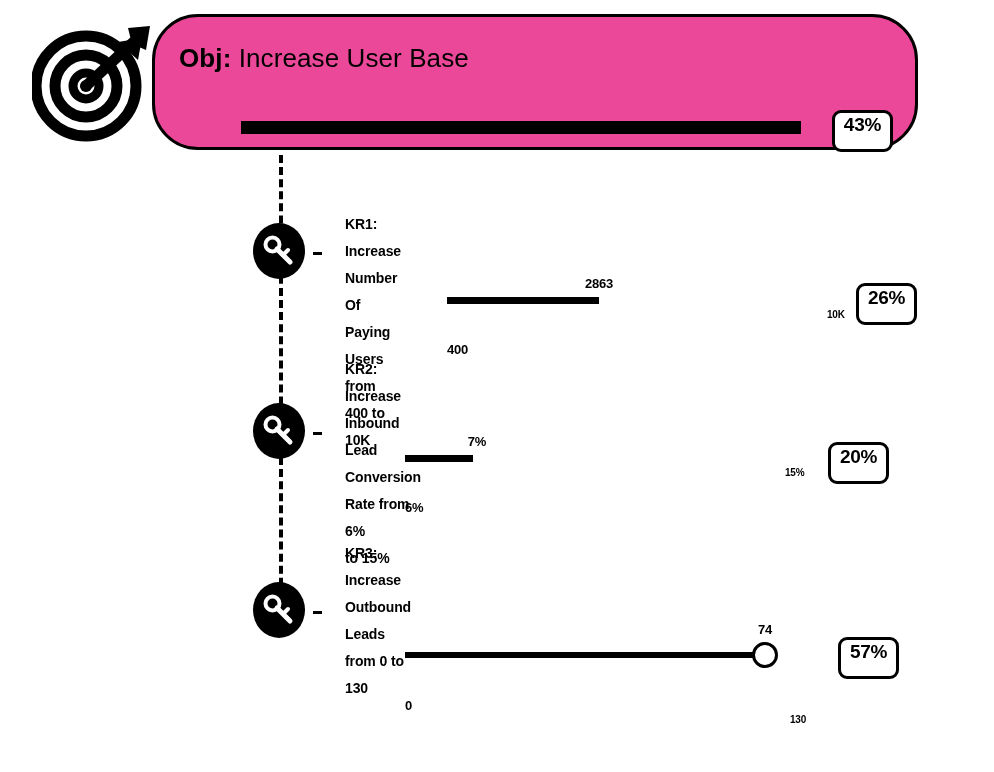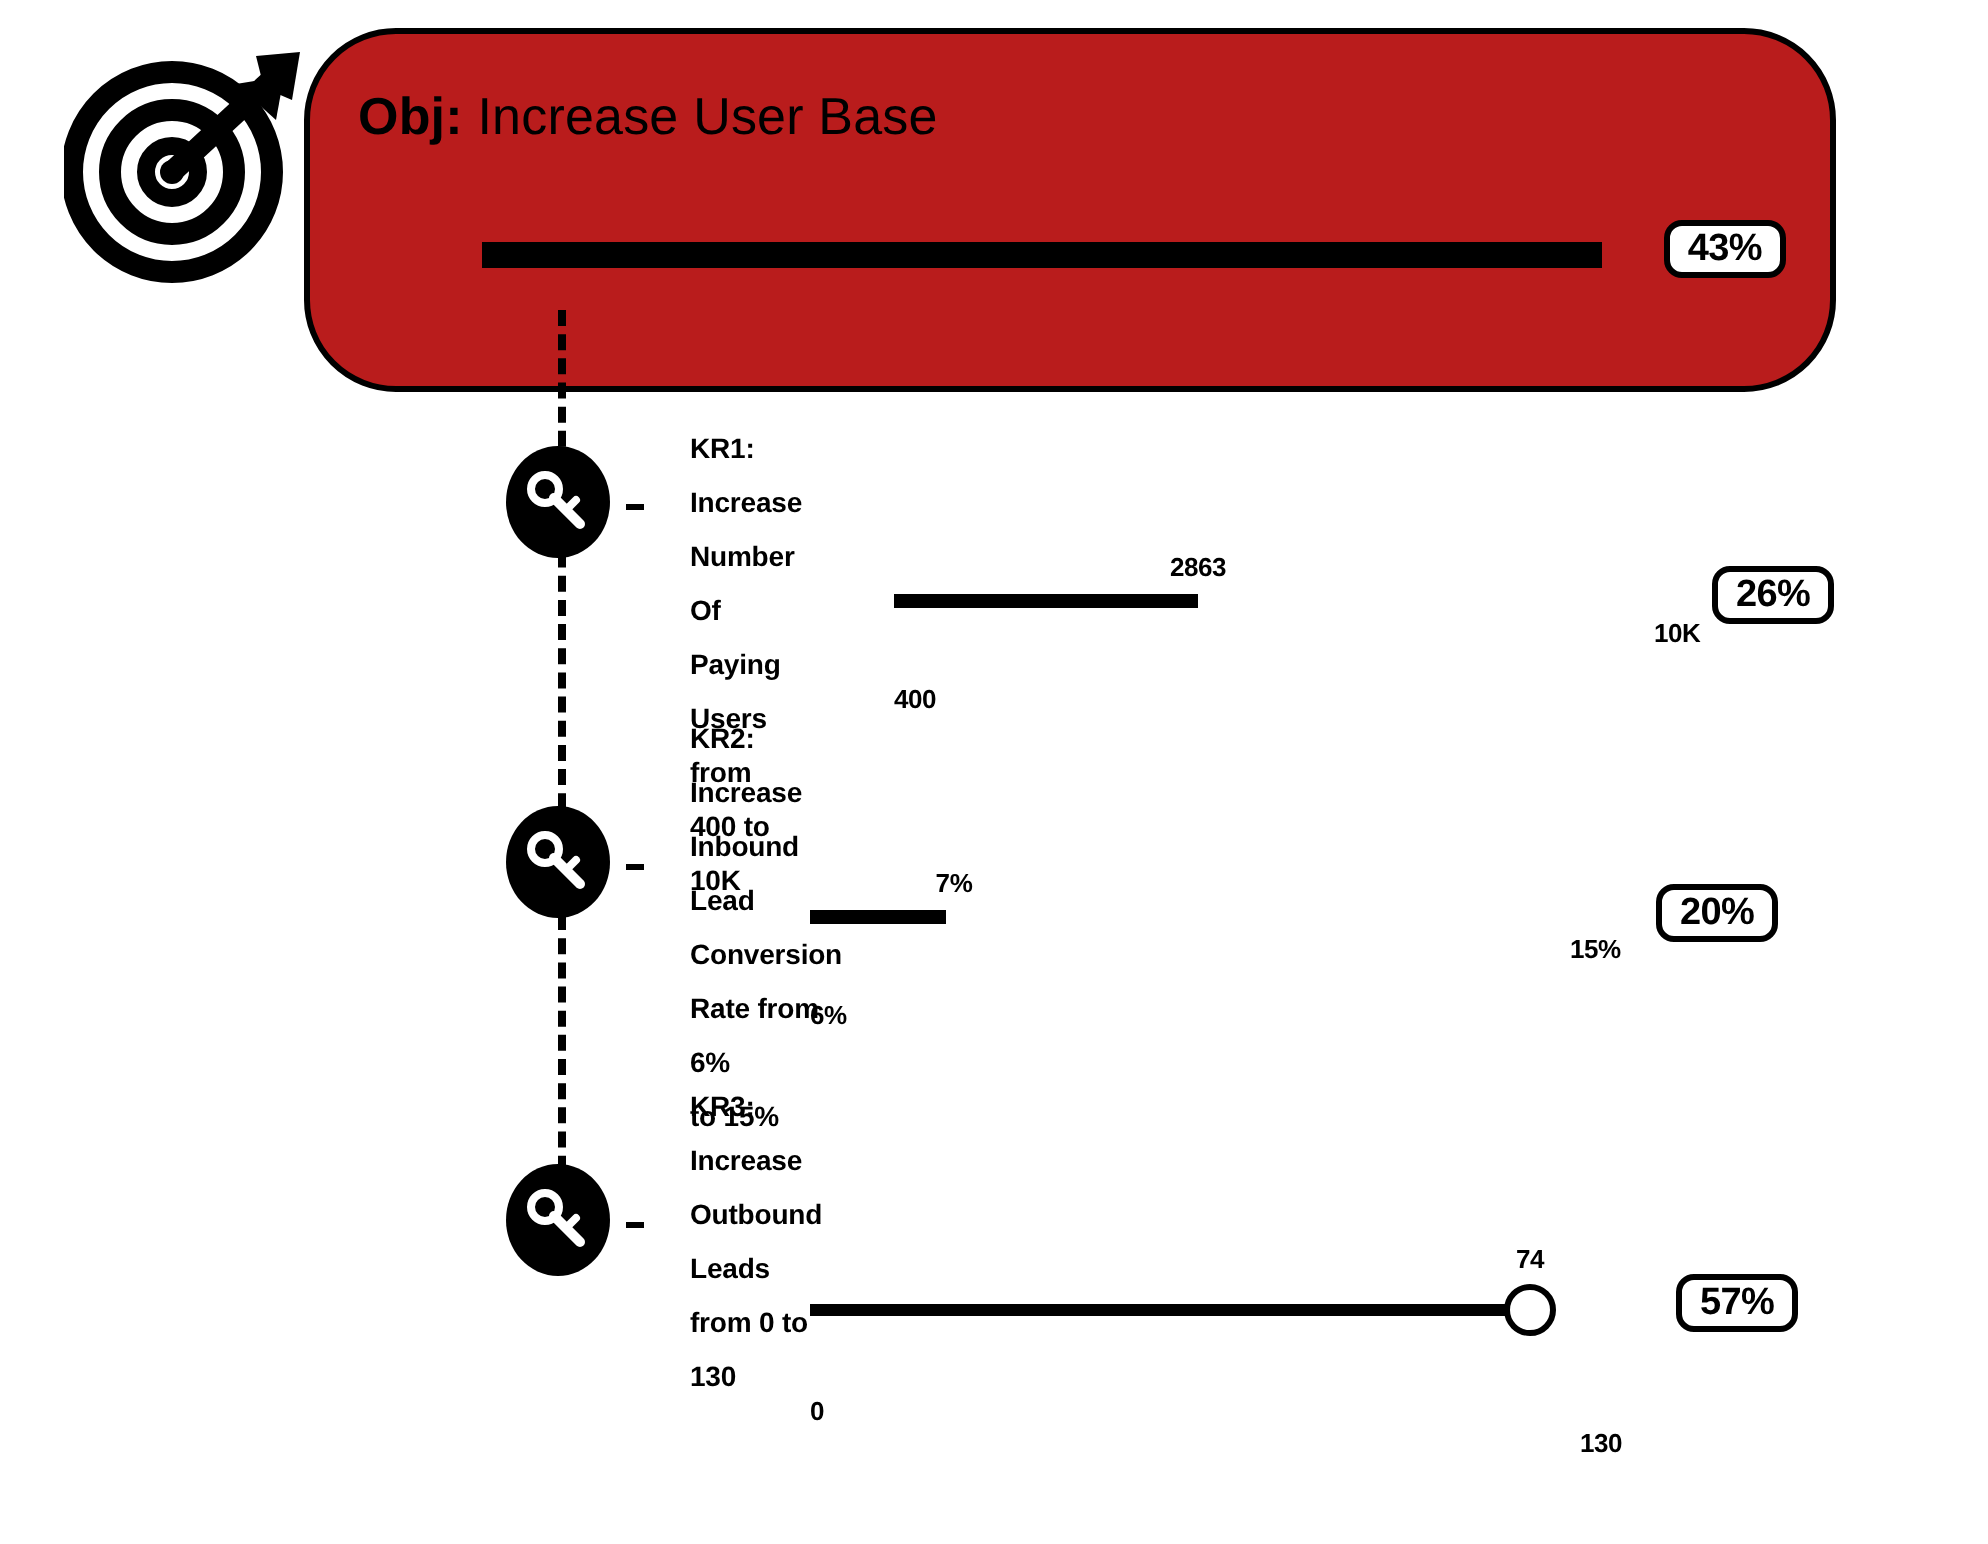--- a/index.html
+++ b/index.html
@@ -10,41 +10,41 @@
     color: #000000;
     overflow: hidden;
   }
   #root { position: relative; width: 994px; height: 772px; }
 
   
   .target-icon { position: absolute; left: 32px; top: 22px; width: 120px; height: 122px; }
 
   
   .obj-card {
-    position: absolute; left: 152px; top: 14px; width: 766px; height: 182px;
-    border: 3px solid #000; border-radius: 46px; background: #b91c1c;
+    position: absolute; left: 152px; top: 14px; width: 766px; height: 136px;
+    border: 3px solid #000; border-radius: 46px; background: #ec4899;
   }
   .obj-title {
     position: absolute; left: 24px; top: 26px;
     font-size: 26px; letter-spacing: .1px; white-space: nowrap;
   }
   .obj-title .lead { font-weight: bold; }
   .obj-bar-track {
     position: absolute; left: 86px; top: 104px; width: 560px; height: 13px;
     background: #ffffff;
   }
   .obj-bar-fill { height: 13px; background: #000; width: 100%; }
   .obj-badge {
     position: absolute; right: 22px; top: 93px;
   }
 
   
   .pct-badge {
     display: inline-block; border: 3px solid #000; border-radius: 9px;
-    padding: 2px 9px 1px 9px; font-size: 19px; font-weight: bold;
+    padding: 2px 9px 14px 9px; font-size: 19px; font-weight: bold;
     line-height: 1.05; background: #fff; letter-spacing: -.3px;
   }
 
   
   .connector {
     position: absolute; left: 279px; top: 155px; width: 0; height: 455px;
     border-left: 4px dashed #000;
   }
 
   
@@ -72,21 +72,21 @@
   .meter-cur {
     position: absolute; bottom: 13px; font-size: 13px; font-weight: bold;
     transform: translateX(-50%); white-space: nowrap; letter-spacing: -.2px;
   }
   .meter-start {
     position: absolute; top: 10px; left: 0; font-size: 13px; font-weight: bold;
     letter-spacing: -.2px;
     margin-top: 35px;
   }
   .meter-end {
-    position: absolute; font-size: 13px; font-weight: bold; letter-spacing: -.2px;
+    position: absolute; font-size: 10px; font-weight: bold; letter-spacing: -.2px;
   }
   .slider-line { position: absolute; height: 6px; background: #000; left: 0; top: 0; }
   .slider-knob {
     position: absolute; width: 26px; height: 26px; border: 3px solid #000;
     border-radius: 50%; background: #fff; top: -10px;
   }
 </style>
 </head>
 <body>
 

